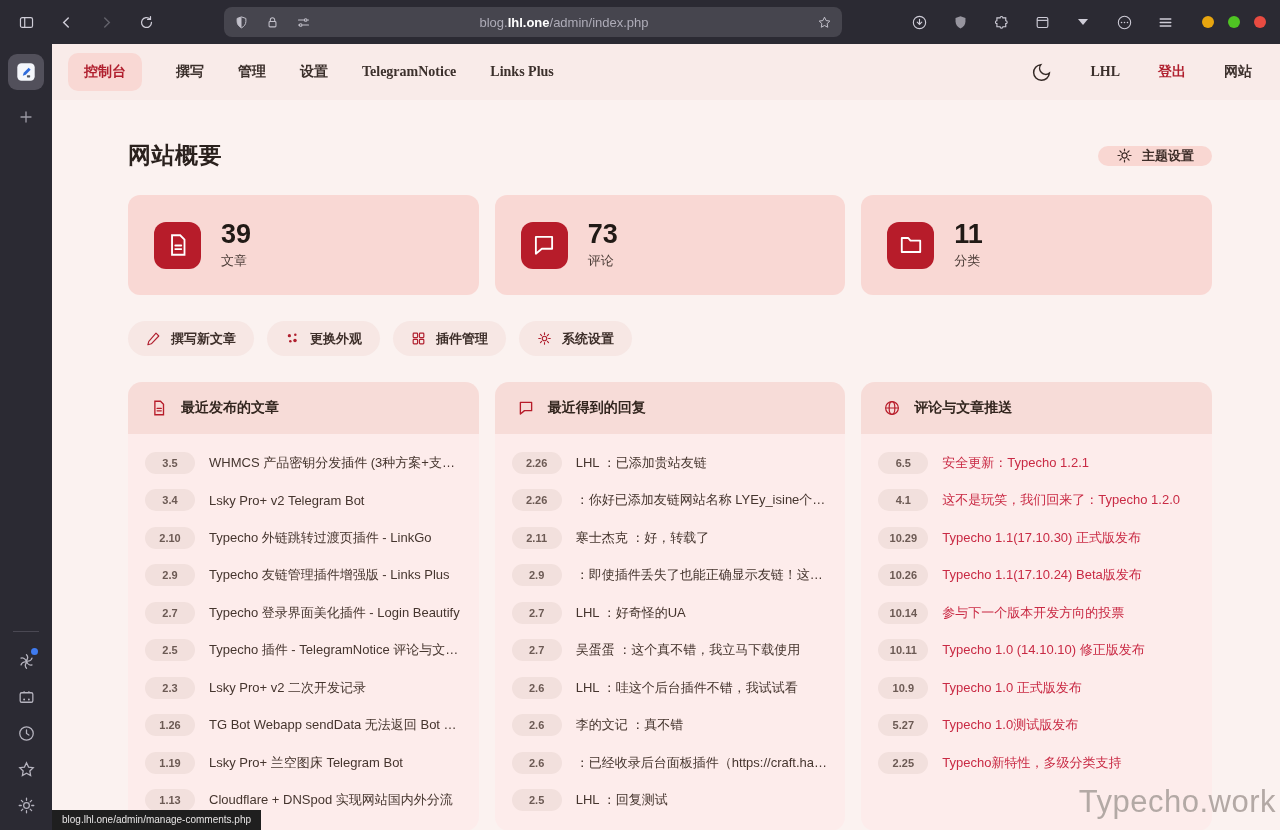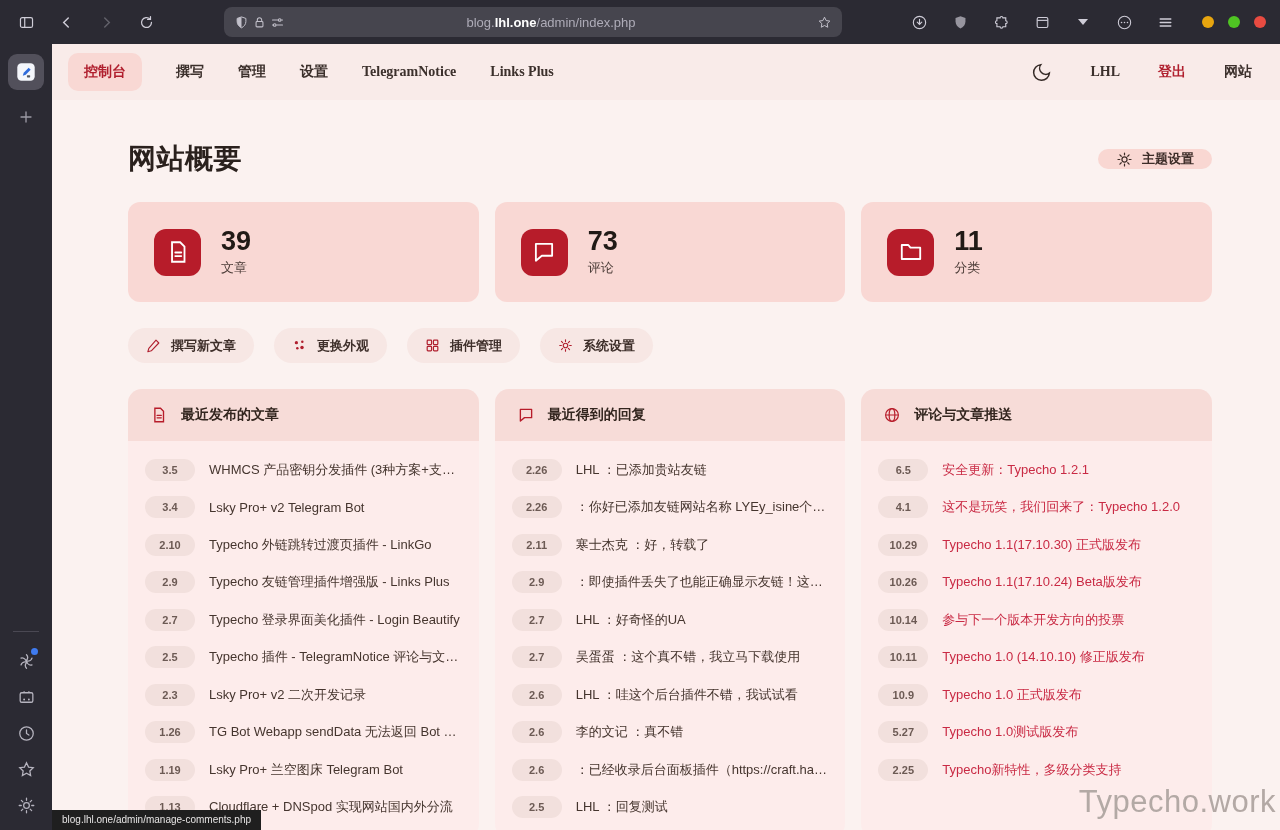--- a/index.html
+++ b/index.html
@@ -13,21 +13,21 @@
   .screen{position:relative;width:1280px;height:830px;background:var(--page-bg);overflow:hidden;}
 
   
   .chrome{position:absolute;top:0;left:0;right:0;height:44px;background:var(--chrome-bg);
     display:flex;align-items:center;padding:0 10px;color:#cfcdd8;}
   .cbtn{width:32px;height:30px;display:flex;align-items:center;justify-content:center;border-radius:6px;flex:0 0 auto;}
   .cbtn svg{width:17px;height:17px;}
   .cbtn.dim{color:#63626b;}
   .chrome-left{display:flex;align-items:center;gap:8px;}
   .urlbar{margin-left:62px;width:618px;height:30px;border-radius:8px;background:var(--urlbar-bg);
-    display:flex;align-items:center;padding:6px 10px;gap:3px;color:#c2c0ca;}
+    display:flex;align-items:center;padding:6px 10px;gap:16px;color:#c2c0ca;}
   .urlbar svg{width:15px;height:15px;flex:0 0 auto;}
   .url-text{flex:1;text-align:center;font-size:13px;color:#aeacb8;white-space:nowrap;overflow:hidden;}
   .url-text b{color:#ffffff;font-weight:700;}
   .chrome-right{margin-left:auto;display:flex;align-items:center;gap:9px;}
   .win-dots{display:flex;align-items:center;gap:14px;margin-left:12px;padding-right:4px;}
   .dot{width:12px;height:12px;border-radius:50%;}
   .dot.y{background:#e7a50f;} .dot.g{background:#4fc423;} .dot.r{background:#e84b41;}
   .caret{width:0;height:0;border-left:5px solid transparent;border-right:5px solid transparent;border-top:6px solid #cfcdd8;}
 
   
@@ -45,33 +45,33 @@
   .app{position:absolute;left:52px;top:44px;right:0;bottom:0;background:var(--page-bg);overflow:hidden;}
   .topnav{height:56px;background:var(--nav-bg);display:flex;align-items:center;padding:0 28px 0 16px;gap:34px;font-family:Liberation Serif, serif;}
   .nav-item{font-size:14px;font-weight:600;color:#3c302c;cursor:pointer;text-decoration:none;}
   .nav-item.active{background:var(--pink-card);color:var(--accent-red);padding:10px 16px;border-radius:10px;}
   .nav-right{margin-left:auto;display:flex;align-items:center;gap:38px;}
   .nav-right .nav-item.logout{color:var(--accent-red);}
   .moon{width:21px;height:21px;color:#352a26;display:flex;}
 
   .content{padding:26px 68px 0 76px;}
   .title-row{display:flex;justify-content:space-between;align-items:center;margin-top:14px;}
-  .page-title{font-size:28px;font-weight:700;color:#2a211d;letter-spacing:.5px;text-align:right;}
+  .page-title{font-size:23px;font-weight:700;color:#2a211d;letter-spacing:.5px;text-align:right;}
   .theme-btn{height:20px;padding:0 18px;border-radius:18px;background:#f9d7d2;display:flex;align-items:center;gap:9px;
     font-size:13px;font-weight:700;color:#3d2d28;border:none;cursor:pointer;}
   .theme-btn svg{width:17px;height:17px;}
 
   .stats{display:grid;grid-template-columns:repeat(3,1fr);gap:16px;margin-top:24px;}
   .stat-card{height:100px;border-radius:12px;background:var(--pink-card);display:flex;align-items:center;padding:0 26px;gap:20px;}
   .stat-icon{width:47px;height:47px;border-radius:12px;background:var(--deep-red);display:flex;align-items:center;justify-content:center;color:#fff;flex:0 0 auto;}
   .stat-icon svg{width:26px;height:26px;}
   .stat-num{font-size:27px;font-weight:700;color:#211a16;line-height:1.1;}
   .stat-label{font-size:13px;color:#4c3d38;margin-top:2px;}
 
-  .actions{display:flex;gap:20px;margin-top:26px;}
+  .actions{display:flex;gap:13px;margin-top:26px;}
   .action-btn{height:35px;padding:0 18px;border-radius:18px;background:#f7e7e4;display:flex;align-items:center;gap:10px;
     font-size:13px;font-weight:600;color:#3e2f2a;border:none;cursor:pointer;}
   .action-btn svg{width:15px;height:15px;color:var(--accent-red);}
 
   .panels{display:grid;grid-template-columns:repeat(3,1fr);gap:16px;margin-top:26px;}
   .panel{border-radius:14px;overflow:hidden;background:var(--pink-body);}
   .panel-head{height:52px;background:var(--pink-header);display:flex;align-items:center;padding:0 22px;gap:13px;}
   .panel-head svg{width:18px;height:18px;color:var(--deep-red);flex:0 0 auto;}
   .panel-title{font-size:14px;font-weight:700;color:#33261f;}
   .panel-body{padding:10px 12px 12px;}

